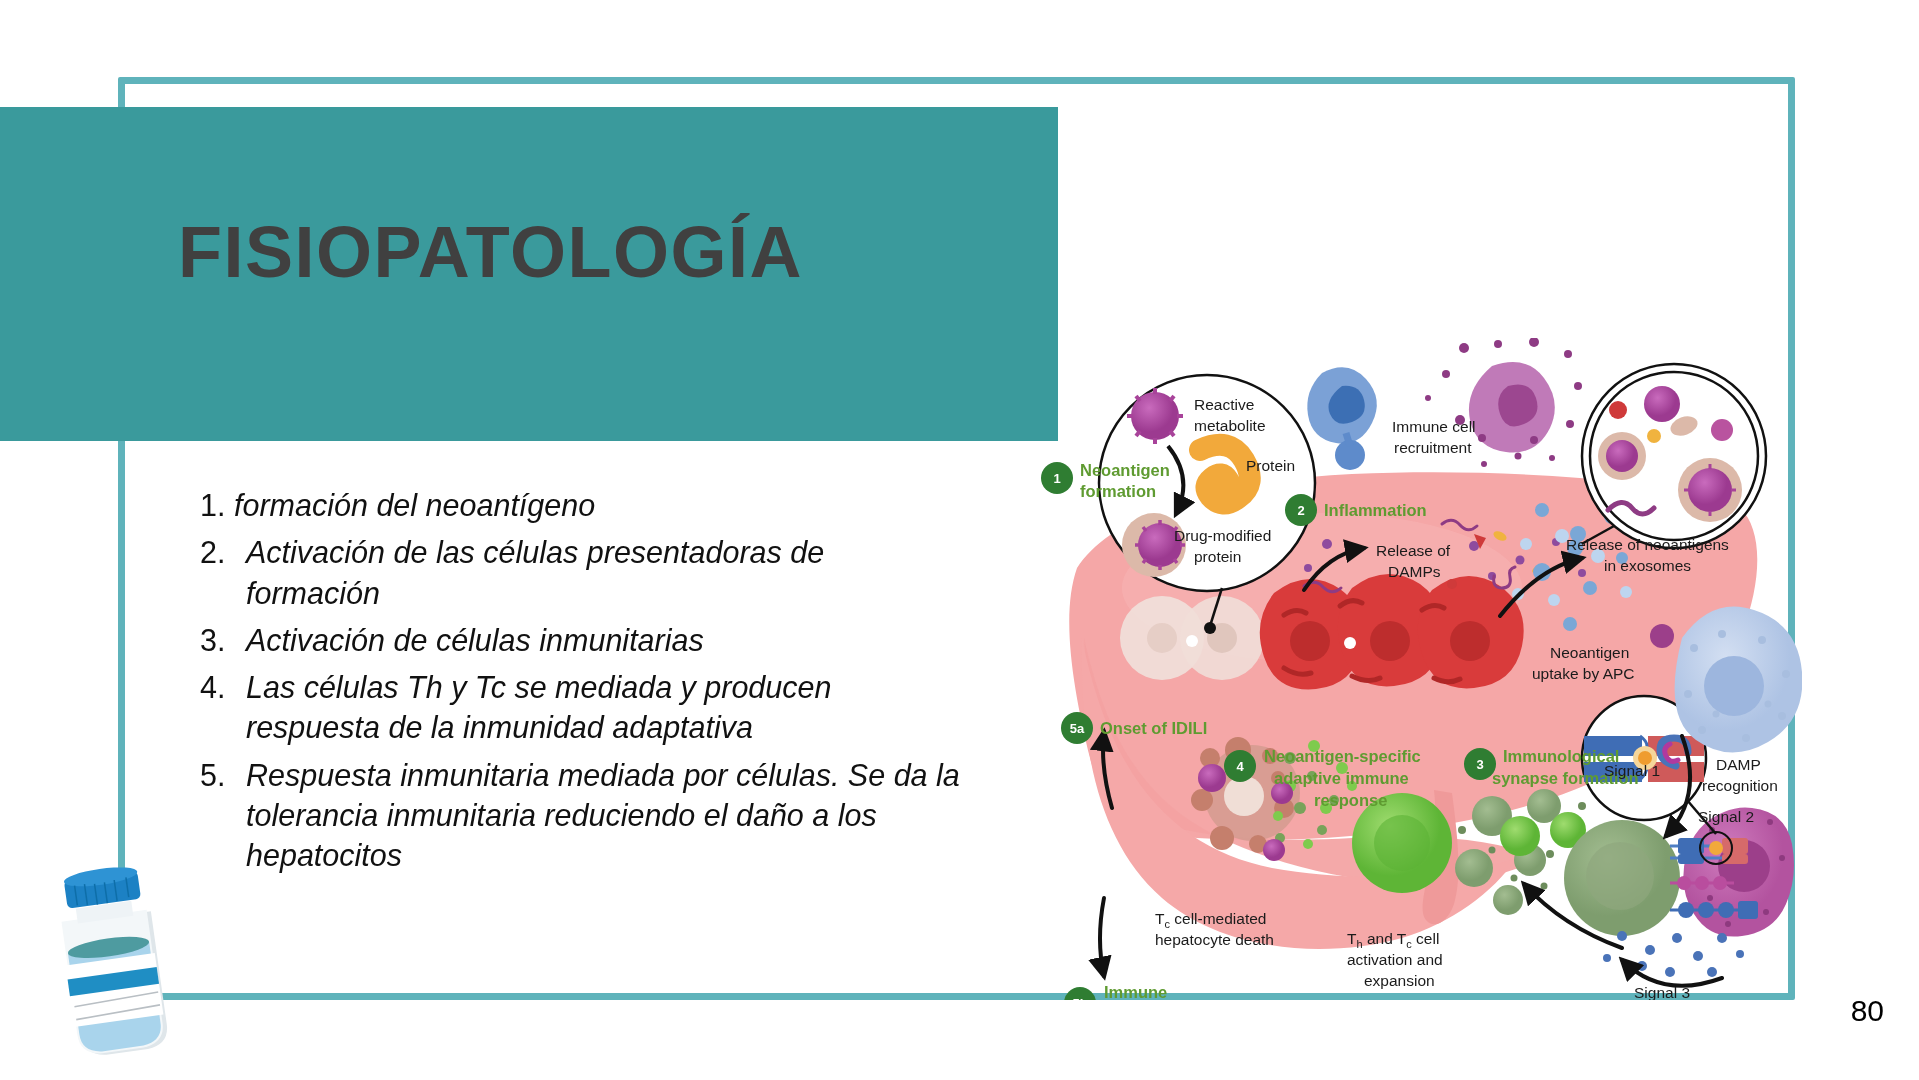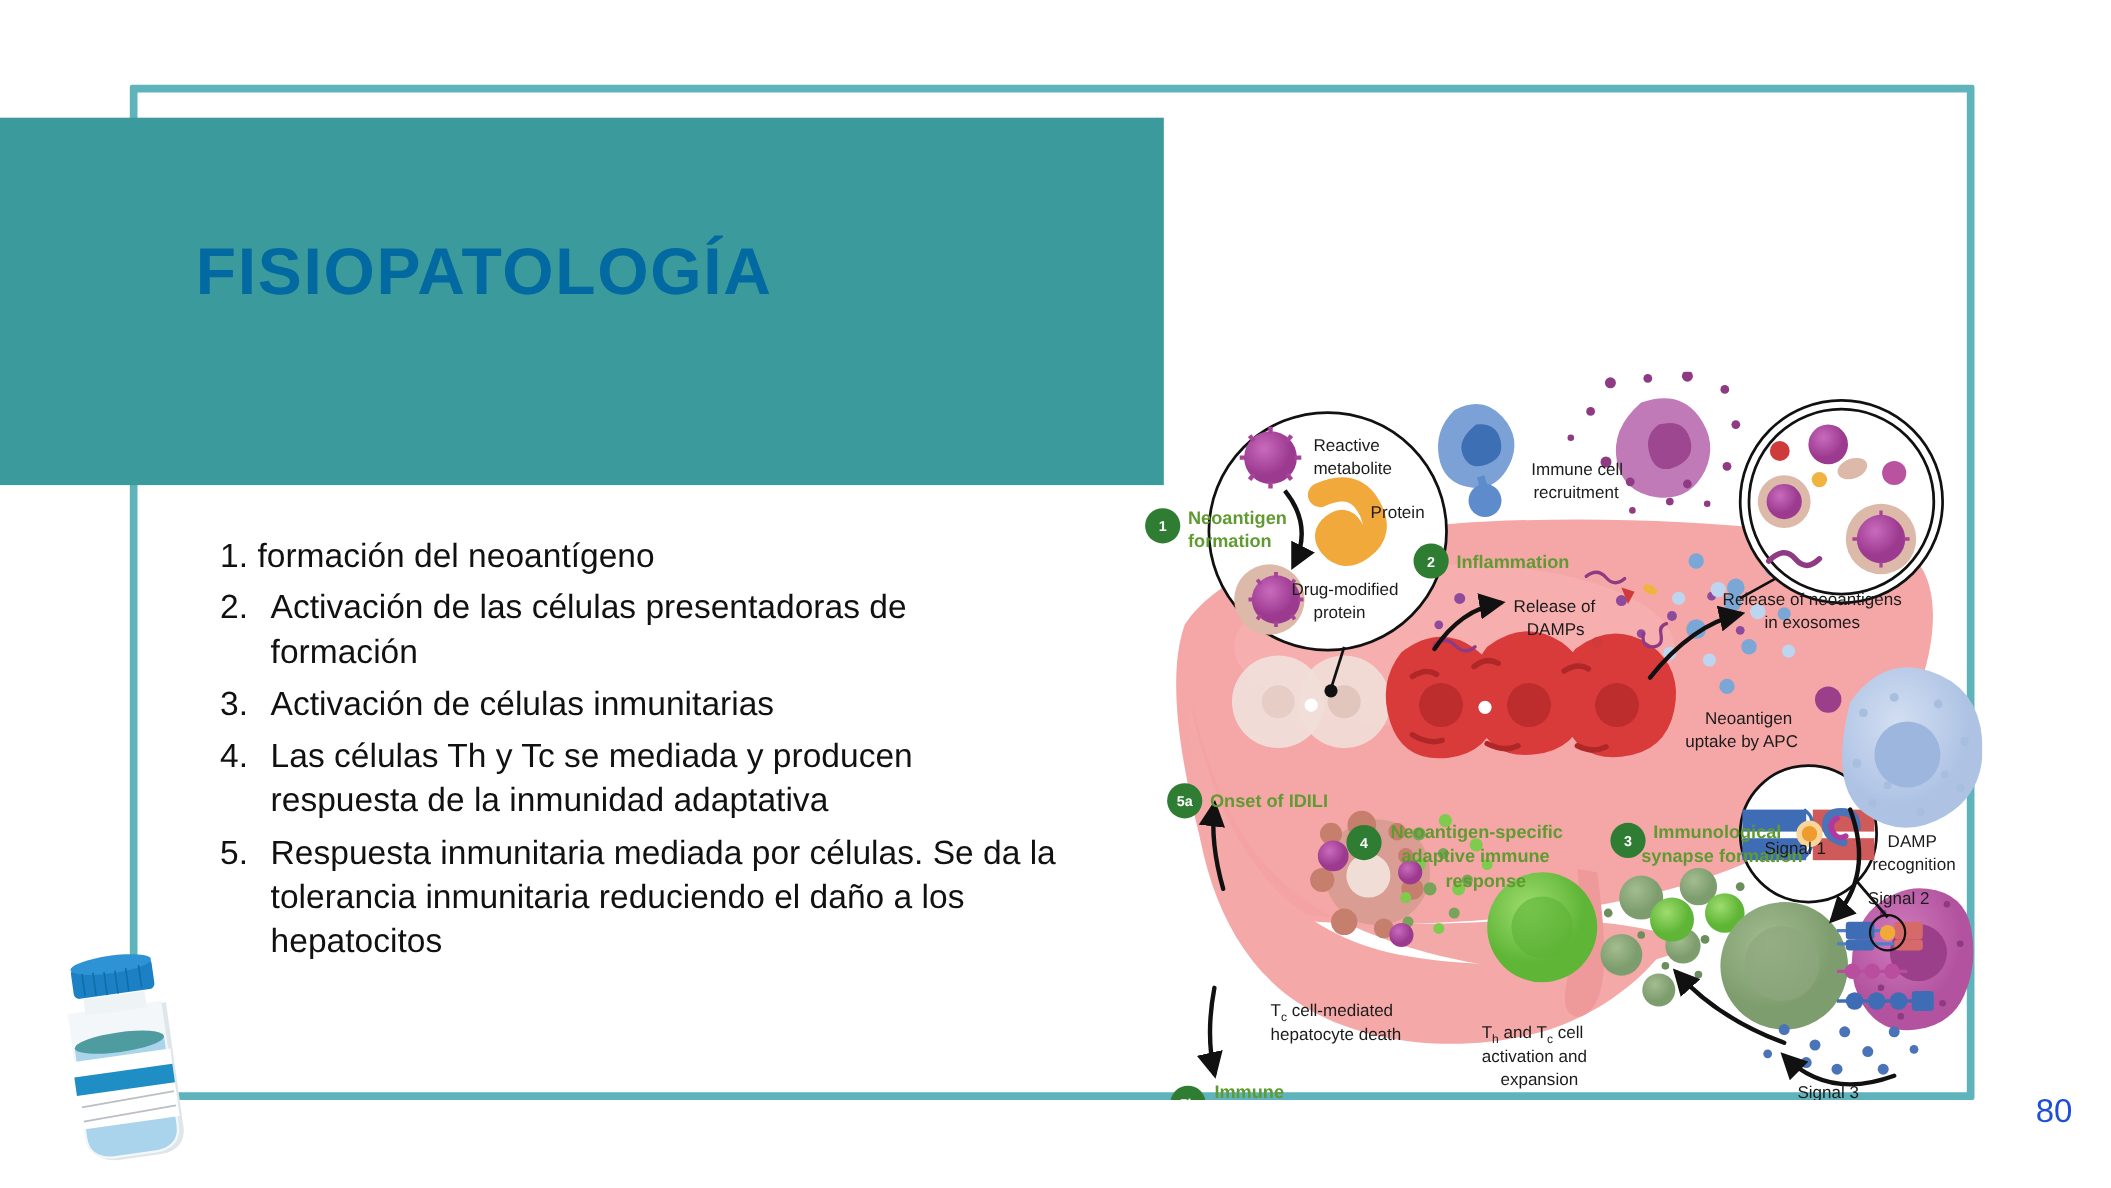--- a/index.html
+++ b/index.html
@@ -28,22 +28,22 @@
   
   .title-band {
     position: absolute;
     left: 0px; top: 107px;
     width: 1058px; height: 334px;
     background: #3a9a9c;
   }
   .title-text {
     position: absolute;
     left: 178px; top: 215px;
-    color: #0369a1;
-    font-size: 60px;
+    color: #404040;
+    font-size: 72px;
     font-weight: bold;
     letter-spacing: 1.5px;
     white-space: nowrap;
     line-height: 1.05;
   }
 
   
   .body-list {
     position: absolute;
     left: 200px; top: 485px;
@@ -58,28 +58,28 @@
     align-items: flex-start;
     margin-bottom: 7px;
   }
   .li-num {
     flex: 0 0 auto;
     width: 46px;
     text-align: left;
     white-space: nowrap;
   }
   .li-num.tight { width: 34px; }
-  .li-text { flex: 1 1 auto; }
+  .li-text { flex: 1 1 auto; font-style: italic; }
 
   
   .page-number {
     position: absolute;
     right: 35px; bottom: 52px;
     font-size: 30px;
-    color: #1d4ed8;
+    color: #000000;
   }
 
   
   .vial-wrap {
     position: absolute;
     left: 28px; top: 855px;
     width: 170px; height: 215px;
   }
 
   

